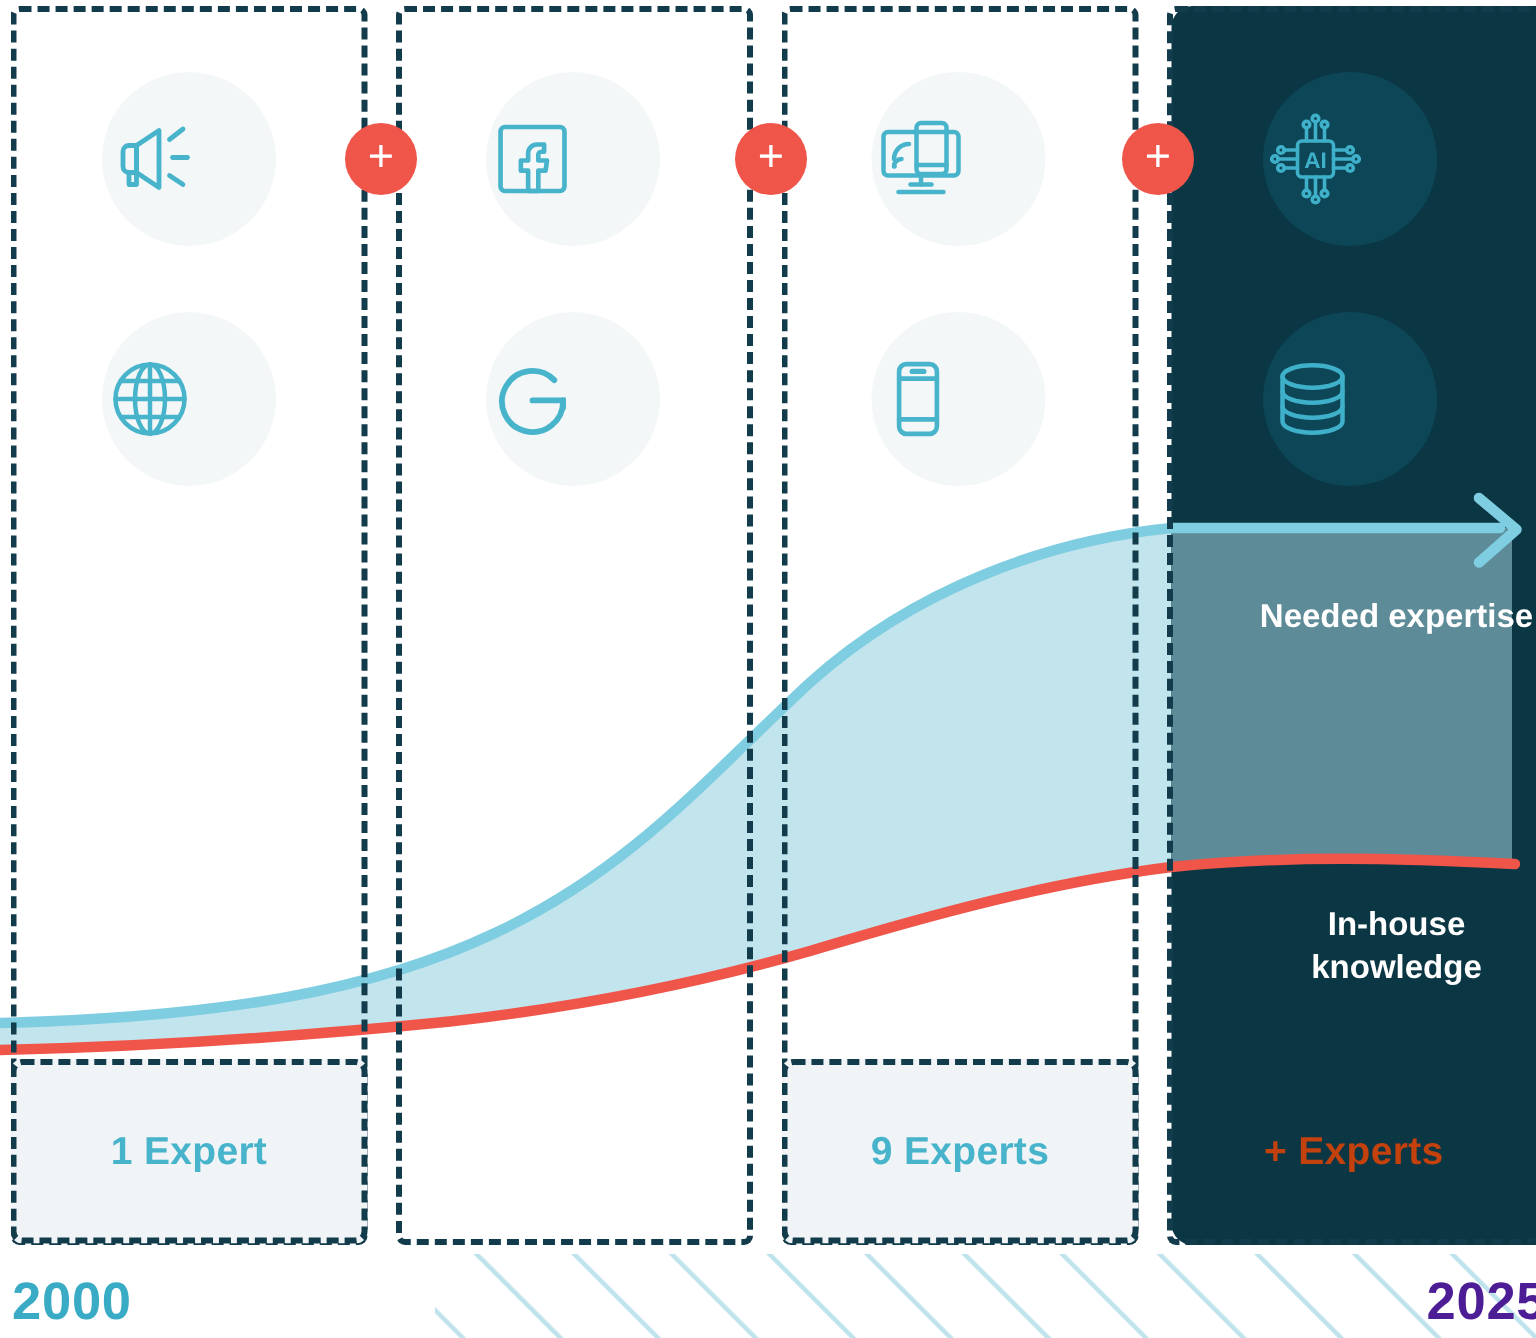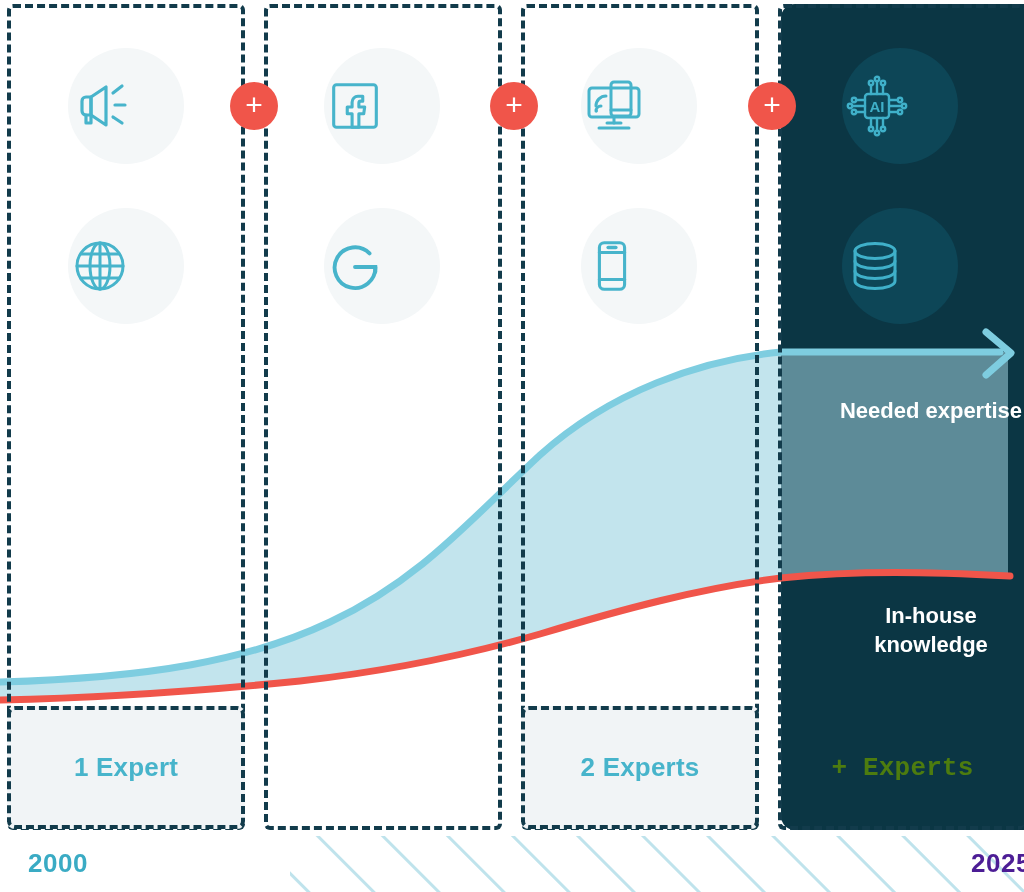--- a/index.html
+++ b/index.html
@@ -71,44 +71,42 @@
     border-radius:8px;
     display:flex;align-items:center;justify-content:center;
     font-size:26px;
     font-weight:bold;
     color:#47b4cb;
     letter-spacing:.2px;
   }
   .expert-card.dark{
     background:transparent;
     border:none;
-    color:#4d7c0f;
-    font-family:Liberation Mono, monospace;
+    color:#c2410c;
   }
 
   
   .chart-label{
     position:absolute;
     color:#ffffff;
     font-size:22px;
     font-weight:bold;
     line-height:1.33;
     text-align:center;
     width:190px;
   }
   #label-needed{left:836px;top:396px;}
   #label-inhouse{left:836px;top:601px;}
 
   
   .year{
     position:absolute;
-    font-size:26px;
+    font-size:35px;
     font-weight:bold;
     letter-spacing:.5px;
-    margin-left:20px;
   }
   #year-start{left:8px;top:848px;color:#3aabc4;}
   #year-end{left:951px;top:848px;color:#4c1d95;}
 </style>
 </head>
 <body>
 
 <div id="stage">
 
   <svg id="art" viewBox="0 0 1024 892">
@@ -282,21 +280,21 @@
     <span>+</span>
   </div>
 
   <div class="chart-label" id="label-needed">Needed expertise</div>
   <div class="chart-label" id="label-inhouse">In-house knowledge</div>
 
   <div class="expert-card" style="left:7px;top:706px;width:238px;">
     <span>1 Expert</span>
   </div>
   <div class="expert-card" style="left:521px;top:706px;width:238px;">
-    <span>2 Experts</span>
+    <span>9 Experts</span>
   </div>
   <div class="expert-card dark" style="left:781px;top:706px;width:243px;">
     <span>+ Experts</span>
   </div>
 
   <div class="year" id="year-start">2000</div>
   <div class="year" id="year-end">2025</div>
 
 </div>
 

